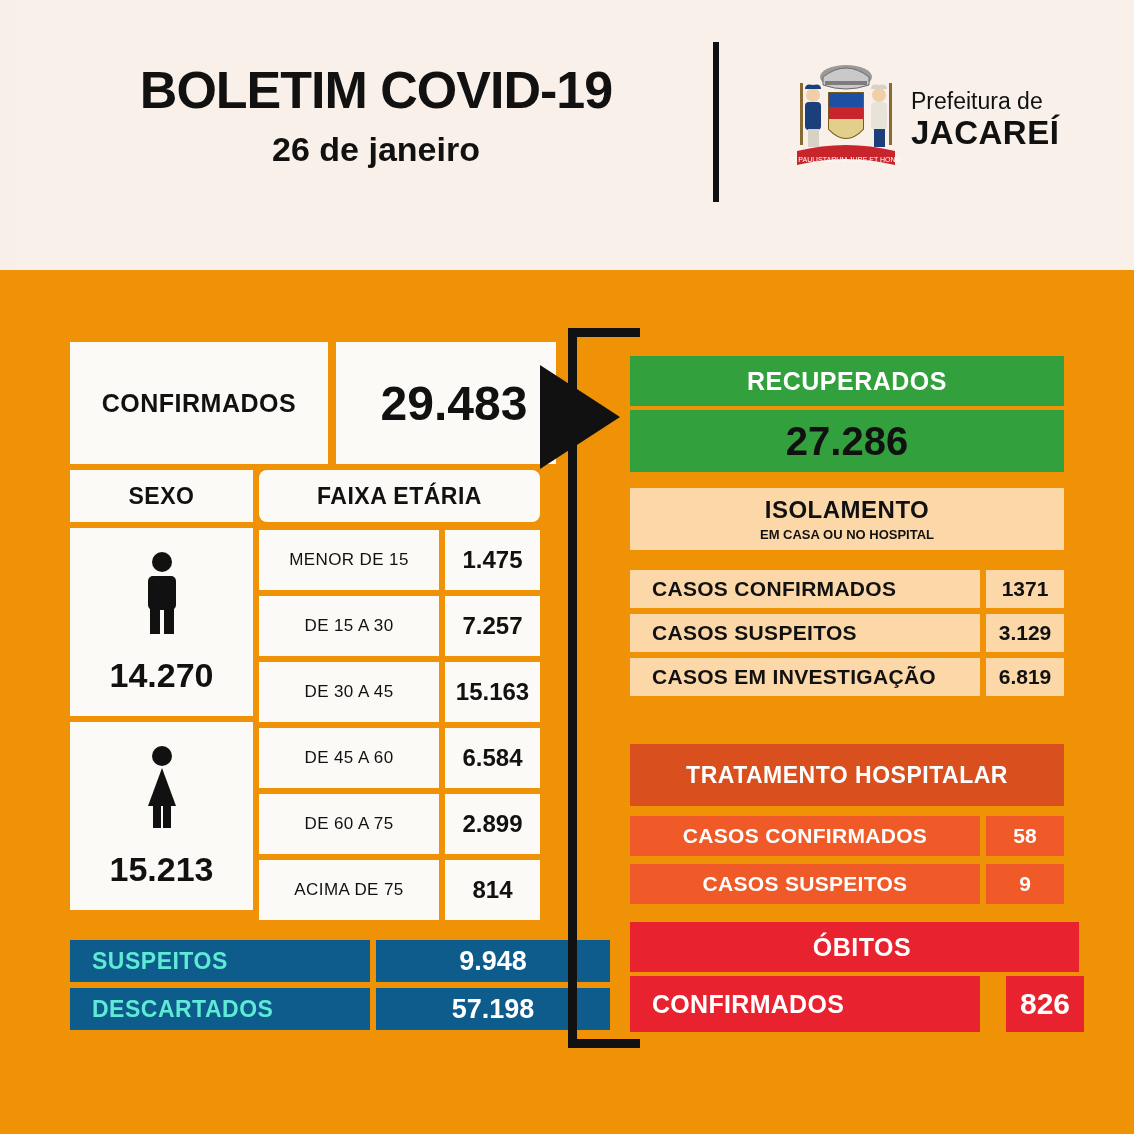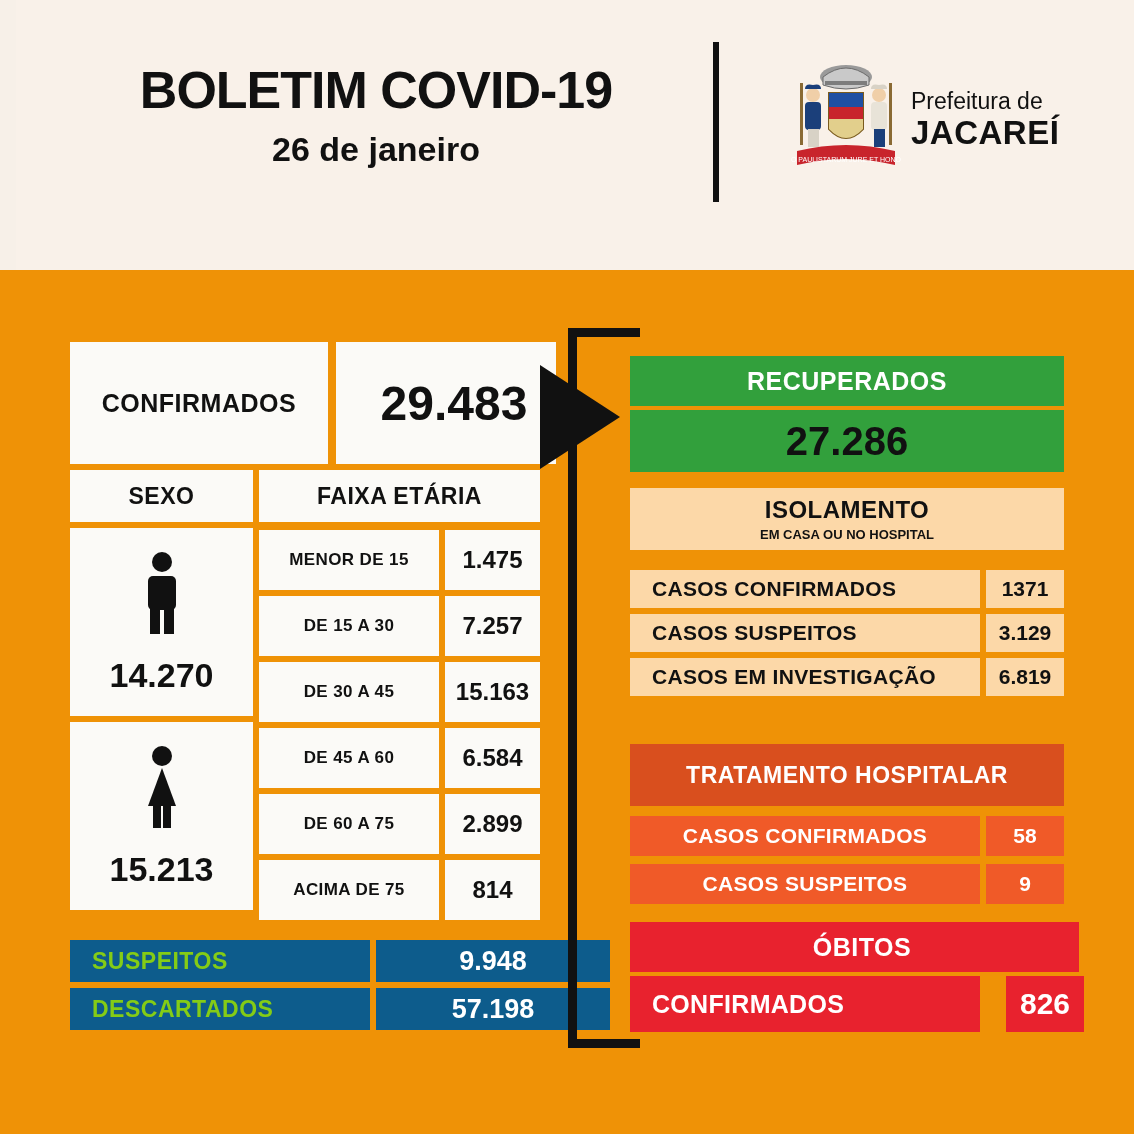--- a/index.html
+++ b/index.html
@@ -55,48 +55,48 @@
   }
 
   .sexo-head{
     position:absolute;left:70px;top:470px;width:183px;height:52px;
     background:#fbfaf7;display:flex;align-items:center;justify-content:center;
     font-size:23px;font-weight:bold;color:#111;letter-spacing:0.5px;
   }
   .faixa-head{
     position:absolute;left:259px;top:470px;width:281px;height:52px;
     background:#fbfaf7;display:flex;align-items:center;justify-content:center;
-    font-size:23px;font-weight:bold;color:#111;letter-spacing:0.5px;
+    font-size:23px;font-weight:bold;color:#111;letter-spacing:0.5px;border-radius:8px;
   }
 
   .sex-card{
     position:absolute;left:70px;width:183px;height:188px;background:#fbfaf7;
     display:flex;flex-direction:column;align-items:center;justify-content:center;gap:16px;
   }
   .sex-card.male{top:528px;}
   .sex-card.female{top:722px;}
   .sex-count{font-size:34px;font-weight:bold;color:#111;}
 
   .age-row{position:absolute;left:259px;height:60px;}
   .age-label{
     position:absolute;left:0;top:0;width:180px;height:60px;background:#fbfaf7;
     display:flex;align-items:center;justify-content:center;
-    font-size:17px;font-weight:bold;color:#111;letter-spacing:0.4px;
+    font-size:17px;font-weight:normal;color:#111;letter-spacing:0.4px;
   }
   .age-value{
     position:absolute;left:186px;top:0;width:95px;height:60px;background:#fbfaf7;
     display:flex;align-items:center;justify-content:center;
     font-size:24px;font-weight:bold;color:#111;
   }
 
   .blue-row{position:absolute;left:70px;height:42px;}
   .blue-label{
     position:absolute;left:0;top:0;width:300px;height:42px;background:#0d5c8c;
     display:flex;align-items:center;padding-left:22px;box-sizing:border-box;
-    font-size:23px;font-weight:bold;color:#84cc16;letter-spacing:0.5px;
+    font-size:23px;font-weight:bold;color:#5eead4;letter-spacing:0.5px;
   }
   .blue-value{
     position:absolute;left:306px;top:0;width:234px;height:42px;background:#0d5c8c;
     display:flex;align-items:center;justify-content:center;
     font-size:27px;font-weight:bold;color:#fff;
   }
 
   
   .arrow-wrap{position:absolute;left:540px;top:320px;width:110px;height:740px;}
   .arrow-tri{

